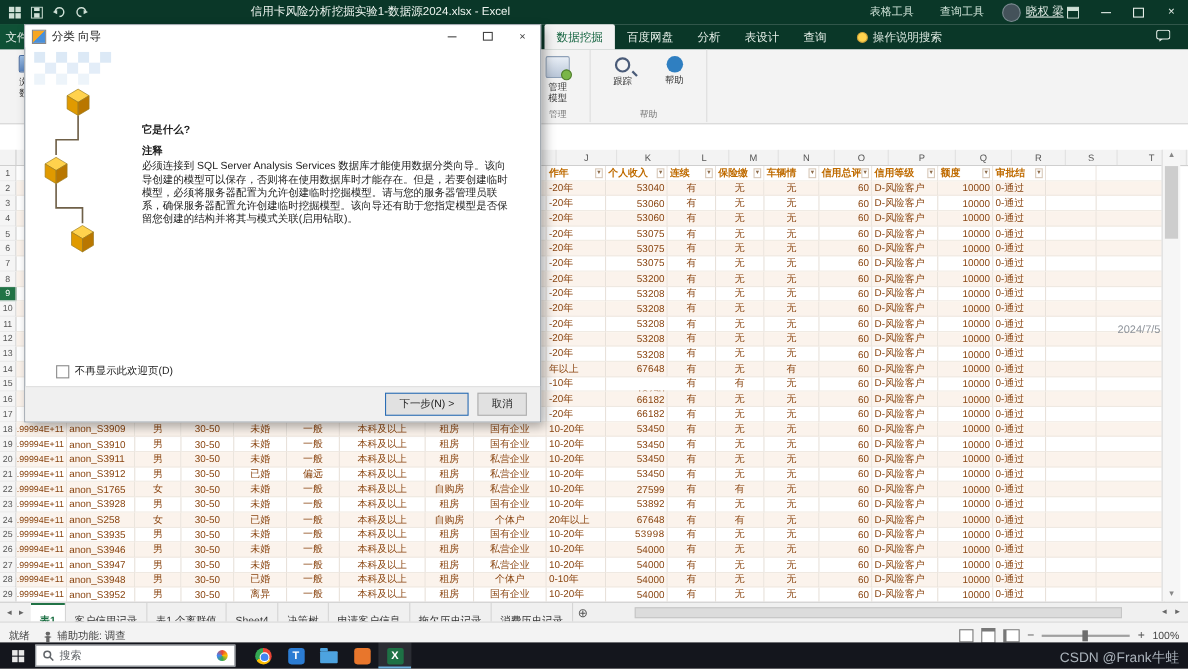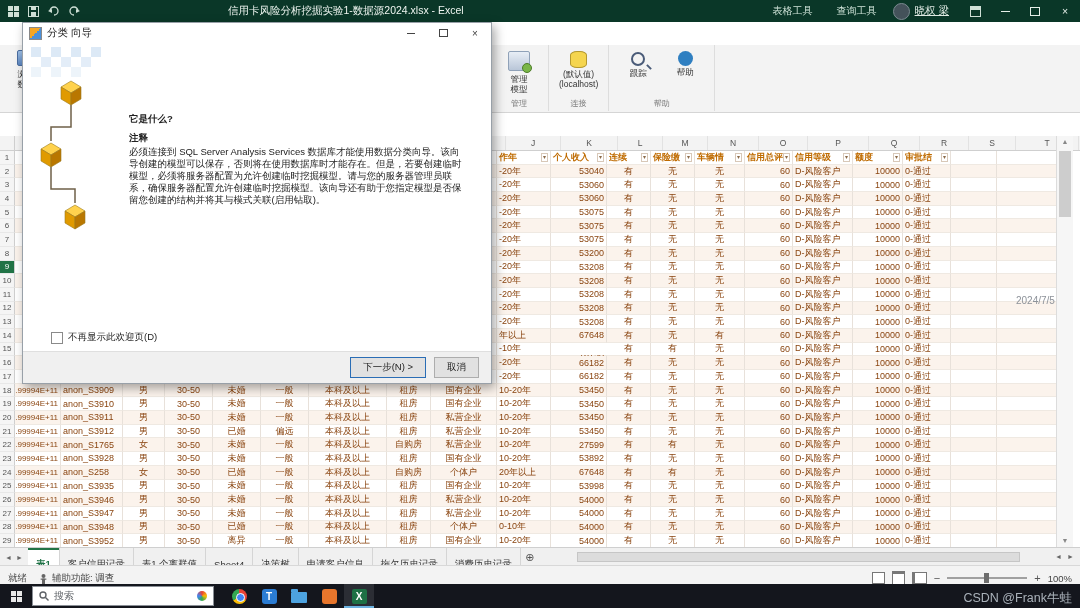--- a/index.html
+++ b/index.html
@@ -6,42 +6,42 @@
   .screen{position:relative;width:1080px;height:608px;overflow:hidden;background:#fff;
     font-family:"Liberation Sans","DejaVu Sans",sans-serif;-webkit-font-smoothing:antialiased;}
   
   .titlebar{position:absolute;top:0;left:0;right:0;height:22px;background:#0a3728;display:flex;
     align-items:center;color:#dfe9e3;font-size:10.5px;}
   .qat{display:flex;gap:7px;padding-left:7px;align-items:center;}
   .qicon{width:13px;height:13px;display:flex;align-items:center;justify-content:center;}
   .title-text{margin-left:148px;white-space:nowrap;color:#eef5f0;}
   .tb-spacer{flex:1;}
   .ctx{display:flex;gap:24px;color:#cfe3d8;font-size:10px;margin-right:16px;}
-  .account{display:flex;align-items:center;gap:5px;margin-right:20px;text-decoration:underline;}
+  .account{display:flex;align-items:center;gap:5px;margin-right:2px;text-decoration:underline;}
   .avatar{width:15px;height:15px;border-radius:50%;background:#44525a;border:1px solid #7a8a90;}
   .win-controls{display:flex;}
   .wc{width:30px;height:22px;display:flex;align-items:center;justify-content:center;color:#e6efe9;}
   .wc .mini{width:9px;height:1px;background:#e6efe9;}
   .wc .restore{width:8px;height:7px;border:1px solid #e6efe9;}
   
   .tabrow{position:absolute;top:22px;left:0;right:0;height:23px;background:#0a3728;display:flex;
     align-items:stretch;color:#e6efe9;font-size:10.5px;}
   .file-tab{width:44px;background:#0f5136;display:flex;align-items:center;padding-left:5px;overflow:hidden;}
   .rtabs{display:flex;margin-left:446px;}
   .rtab{padding:0 11px;display:flex;align-items:center;white-space:nowrap;}
   .rtab.active{background:#f3f3f3;color:#13633f;border-radius:2px 2px 0 0;}
   .tellme{display:flex;align-items:center;gap:5px;margin-left:16px;color:#d9e6de;white-space:nowrap;}
   .bulb{width:8px;height:8px;border-radius:50%;background:#ffd34d;border:1px solid #caa23a;}
   .comment-btn{margin-left:auto;margin-right:16px;align-self:center;}
   
   .ribbon{position:absolute;top:45px;left:0;right:0;height:67px;background:#f3f3f3;
     border-bottom:1px solid #d5d5d5;}
   .rib-partial{position:absolute;left:2px;top:5px;width:48px;text-align:center;font-size:8.5px;color:#333;line-height:10px;}
   .rib-partial .pic{width:16px;height:14px;margin:0 auto 3px;background:linear-gradient(#9fc1e8,#5c86c0);border:1px solid #4a6da0;border-radius:2px;}
-  .rib-groups{position:absolute;left:490px;top:0;height:66px;display:flex;}
+  .rib-groups{position:absolute;left:478px;top:0;height:66px;display:flex;}
   .rib-group{display:flex;flex-direction:column;align-items:center;padding:2px 7px 0;border-right:1px solid #ddd;}
   .rib-btns{display:flex;gap:3px;flex:1;align-items:flex-start;}
   .rib-btn{display:flex;flex-direction:column;align-items:center;padding:3px 3px 0;min-width:38px;}
   .rib-icon{width:20px;height:18px;margin:1px 0 3px;position:relative;}
   .rib-label{font-size:8.5px;color:#333;text-align:center;line-height:10px;white-space:nowrap;}
   .rib-grouplabel{font-size:8px;color:#777;padding:1px 0 2px;}
   .icon-model-server{background:linear-gradient(#e8eef6,#b9c6d8);border:1px solid #8fa1b8;border-radius:2px;}
   .icon-model-server::after{content:"";position:absolute;right:-3px;bottom:-3px;width:8px;height:8px;border-radius:50%;
     background:#7ab648;border:1px solid #4e7d2a;}
   .icon-database{width:15px;height:15px;margin:1px auto;background:#f5d54e;border:1px solid #b5992f;border-radius:7px/4px;}
@@ -206,51 +206,59 @@
       <div class="wc">
           <span class="mini"></span>
         </div>
       <div class="wc">
           <span class="restore"></span>
         </div>
       <div class="wc">×</div>
     </div>
   </div>
 
+  <div class="tabrow">
+    <div class="file-tab">文件</div>
+    <div class="rtabs" id="ribbon-tabs">
+        <div class="rtab active">数据挖掘</div>
+        <div class="rtab">百度网盘</div>
+        <div class="rtab">分析</div>
+        <div class="rtab">表设计</div>
+        <div class="rtab">查询</div>
+      </div>
+    <div class="tellme">
+      <span class="bulb"></span>
+      <span>操作说明搜索</span>
+    </div>
+    <span class="comment-btn">
+      <svg width="13" height="11">
+          <rect x="0.5" y="0.5" width="12" height="8" rx="2" fill="none" stroke="#e6efe9"></rect>
+          <path d="M3,8.5 L3,11 L6,8.5" fill="#e6efe9"></path>
+        </svg>
+    </span>
+  </div>
 
   <div class="ribbon">
     <div class="rib-partial">
       <div class="pic"></div>
       <div>浏览</div>
       <div>数据</div>
     </div>
     <div class="rib-groups" id="ribbon-groups">
         <div class="rib-group">
           <div class="rib-btns">
             <div class="rib-btn">
               <div class="rib-icon icon-model-server"></div>
               <div class="rib-label">
                 <div>管理</div>
                 <div>模型</div>
               </div>
             </div>
           </div>
           <div class="rib-grouplabel">管理</div>
-        </div>
-        <div class="rib-group">
-          <div class="rib-btns">
-            <div class="rib-btn">
-              <div class="rib-icon icon-database"></div>
-              <div class="rib-label">
-                <div>(默认值)</div>
-                <div>(localhost)</div>
-              </div>
-            </div>
-          </div>
-          <div class="rib-grouplabel">连接</div>
         </div>
         <div class="rib-group">
           <div class="rib-btns">
             <div class="rib-btn">
               <div class="rib-icon icon-trace"></div>
               <div class="rib-label">
                 <div>跟踪</div>
               </div>
             </div>
             <div class="rib-btn">
@@ -875,21 +883,21 @@
           <div class="gc ar" style="width: 46px; font-size: 8px;">9.99994E+11</div>
           <div class="gc al" style="width: 62px;">anon_S3935</div>
           <div class="gc ac" style="width: 42px;">男</div>
           <div class="gc ac" style="width: 48px;">30-50</div>
           <div class="gc ac" style="width: 48px;">未婚</div>
           <div class="gc ac" style="width: 48px;">一般</div>
           <div class="gc ac" style="width: 78px;">本科及以上</div>
           <div class="gc ac" style="width: 44px;">租房</div>
           <div class="gc ac" style="width: 66px;">国有企业</div>
           <div class="gc al" style="width: 54px;">10-20年</div>
-          <div class="gc ar" style="width: 56px;">53998</div>
+          <div class="gc ar" style="width: 56px; font-family: Liberation Mono, monospace;">53998</div>
           <div class="gc ac" style="width: 44px;">有</div>
           <div class="gc ac" style="width: 44px;">无</div>
           <div class="gc ac" style="width: 50px;">无</div>
           <div class="gc ar" style="width: 48px;">60</div>
           <div class="gc al" style="width: 60px;">D-风险客户</div>
           <div class="gc ar" style="width: 50px;">10000</div>
           <div class="gc al" style="width: 48px;">0-通过</div>
           <div class="gc al" style="width: 46px;"></div>
           <div class="gc al" style="width: 62px;"></div>
         </div>

